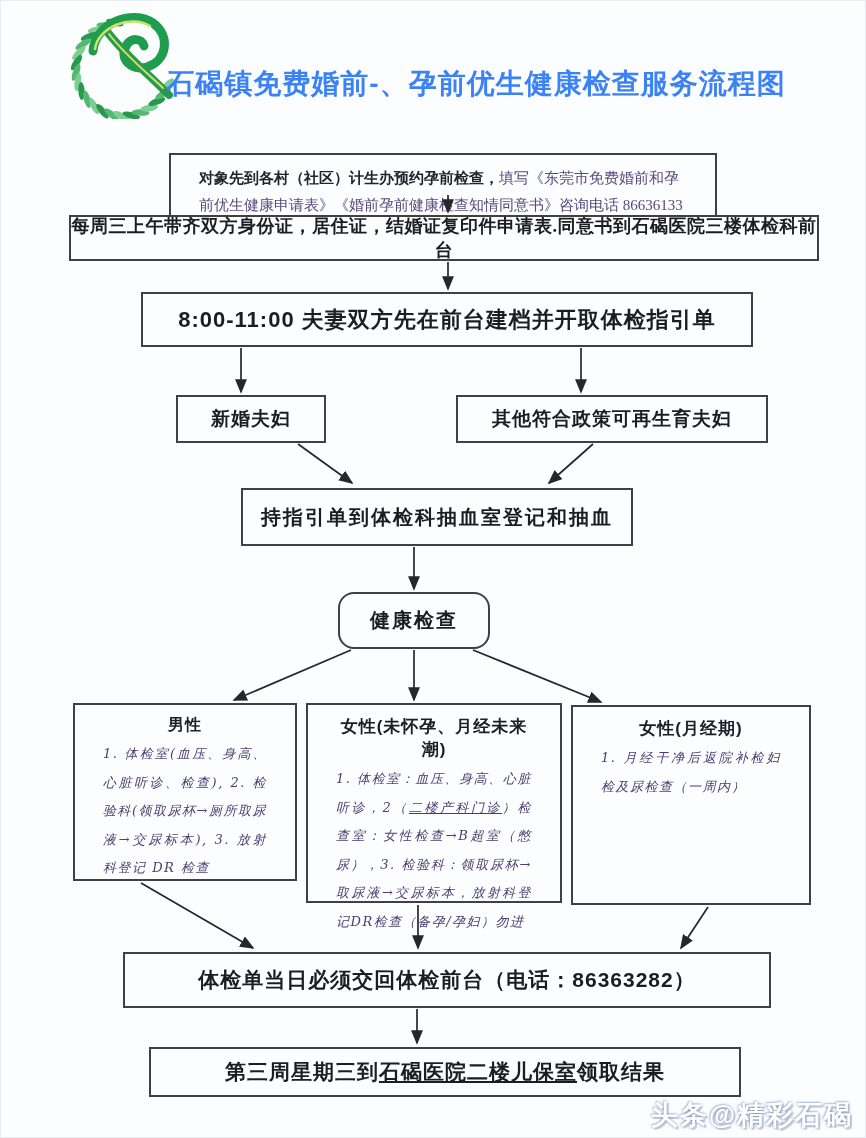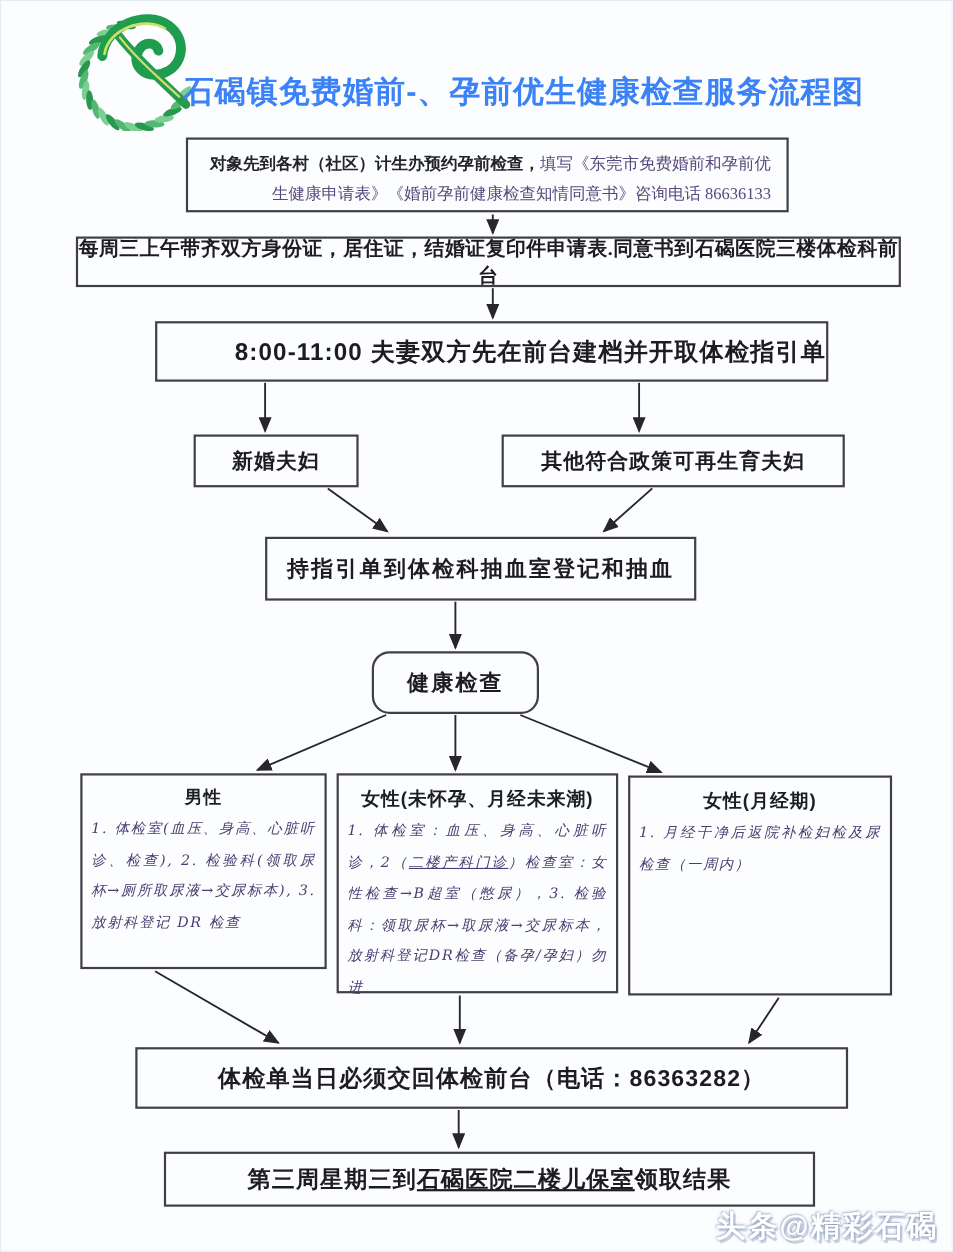--- a/index.html
+++ b/index.html
@@ -11,29 +11,29 @@
   #arrow-layer{position:absolute;left:0;top:0;width:866px;height:1138px;pointer-events:none;}
   .box{
     position:absolute;border:2px solid #3f3f44;background:#fcfdff;
     box-sizing:border-box;display:flex;align-items:center;justify-content:center;
     text-align:center;color:#1c1c22;
   }
   .page-title{
     position:absolute;left:160px;top:64px;width:630px;text-align:center;
     font-size:28px;font-weight:bold;color:#3b82f6;letter-spacing:1px;
   }
-  .intro-box{align-items:flex-start;padding:9px 14px;text-align:right;display:block;}
+  .intro-box{align-items:flex-start;padding:9px 28px;text-align:left;display:block;margin-top:28px;}
   .intro-bold{font-size:15px;font-weight:bold;color:#23232b;line-height:1.8;}
   .intro-rest{font-size:15px;font-family:"Liberation Serif", serif;color:#59497b;line-height:1.8;}
   .step-lg{font-size:18px;font-weight:600;letter-spacing:0.5px;font-family:Liberation Serif, serif;}
   .step-xl{font-size:22px;font-weight:600;letter-spacing:1px;}
   .step-md{font-size:19px;font-weight:600;letter-spacing:1px;}
   .step-20{font-size:20px;font-weight:600;letter-spacing:2px;}
   .step-21{font-size:21px;font-weight:700;letter-spacing:1px;}
-  .detail-box{display:block;padding:8px 8px;text-align:left;}
+  .detail-box{display:block;padding:8px 28px;text-align:left;}
   .detail-title{text-align:center;font-size:16px;font-weight:bold;color:#1d1d26;letter-spacing:1px;margin:2px 0 4px 0;}
   .hand{
     font-family:"DejaVu Serif", serif;font-style:italic;font-size:13px;
     color:#4c3d70;line-height:2.2;letter-spacing:1.5px;text-align:justify;
   }
   .uline{text-decoration:underline;}
   .watermark{
     position:absolute;right:12px;top:1096px;font-size:27px;font-weight:bold;color:#ffffff;
     letter-spacing:2px;
     text-shadow:0 0 3px rgba(110,130,165,0.85), 2px 2px 0 rgba(150,165,195,0.45), -1px -1px 0 rgba(170,185,210,0.4);
@@ -80,21 +80,21 @@
   <div class="page-title">石碣镇免费婚前-、孕前优生健康检查服务流程图</div>
 
   <div class="box intro-box" style="left:168px;top:124px;width:548px;height:68px;">
     <span class="intro-bold">对象先到各村（社区）计生办预约孕前检查，</span><span class="intro-rest">填写《东莞市免费婚前和孕前优生健康申请表》《婚前孕前健康检查知情同意书》咨询电话 86636133</span>
   </div>
 
   <div class="box step-lg" style="left:68px;top:214px;width:750px;height:46px;">
     <span>每周三上午带齐双方身份证，居住证，结婚证复印件申请表.同意书到石碣医院三楼体检科前台</span>
   </div>
 
-  <div class="box step-xl" style="left:140px;top:291px;width:612px;height:55px;justify-content:flex-end;">
+  <div class="box step-xl" style="left:140px;top:291px;width:612px;height:55px;">
     <span>8:00-11:00 夫妻双方先在前台建档并开取体检指引单</span>
   </div>
 
   <div class="box step-md" style="left:175px;top:394px;width:150px;height:48px;">
     <span>新婚夫妇</span>
   </div>
   <div class="box step-md" style="left:455px;top:394px;width:312px;height:48px;">
     <span>其他符合政策可再生育夫妇</span>
   </div>
 

